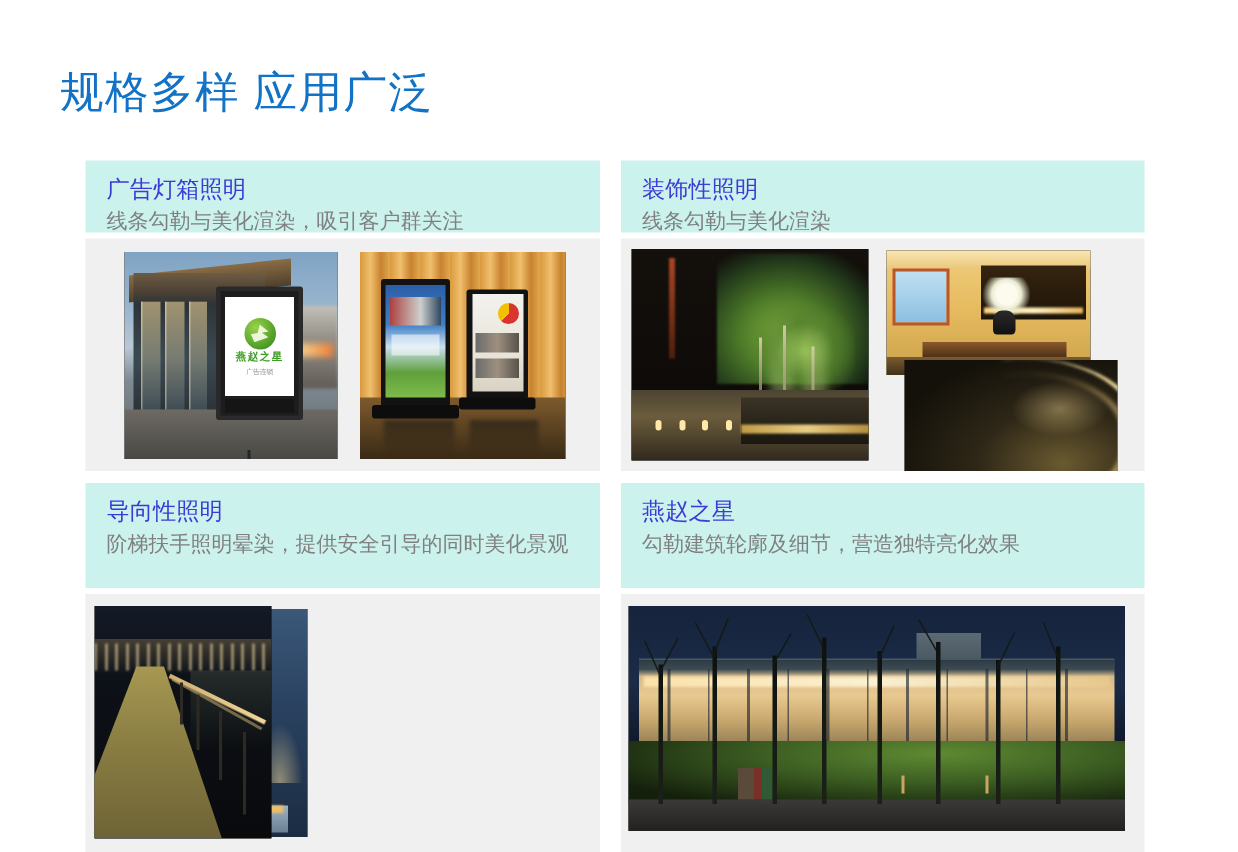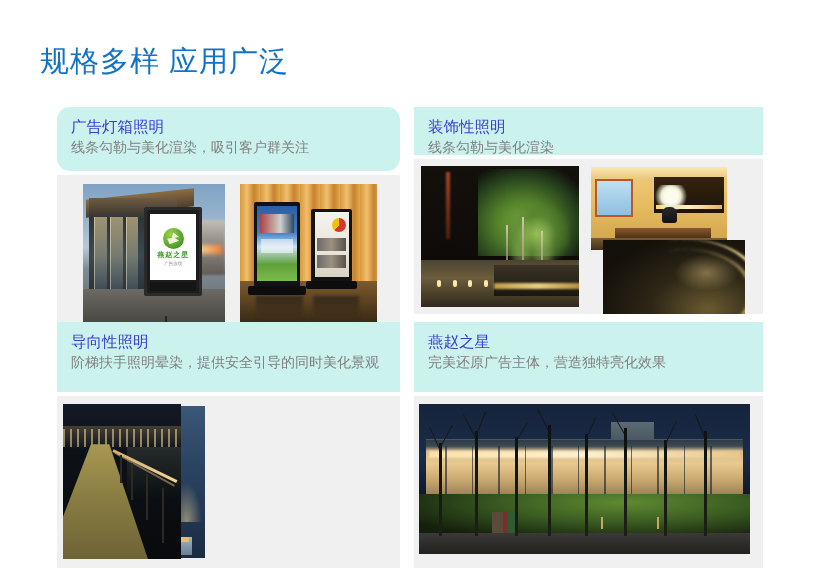--- a/index.html
+++ b/index.html
@@ -49,21 +49,21 @@
     padding-right: 10px;
   }
   .card-body {
     background: #F0F0F0;
     position: relative;
     overflow: hidden;
   }
 
   
   #card-ad        { left: 57px;  top: 107px; width: 343px; }
-  #card-ad .card-head { height: 64px; border-radius: 13px; }
+  #card-ad .card-head { height: 48px; }
   #card-ad .card-body { height: 155px; margin-top: 4px; }
 
   #card-deco      { left: 414px; top: 107px; width: 349px; }
   #card-deco .card-head { height: 48px; }
   #card-deco .card-body { height: 155px; margin-top: 4px; }
 
   #card-guide     { left: 57px;  top: 322px; width: 343px; }
   #card-guide .card-head { height: 70px; }
   #card-guide .card-body { height: 172px; margin-top: 4px; }
 
@@ -598,21 +598,21 @@
         <div class="arc2"></div>
         <div class="arc"></div>
       </div>
 
     </div>
   </div>
 
   <div class="card" id="card-arch">
     <div class="card-head">
       <div class="card-title">燕赵之星</div>
-      <div class="card-sub">完美还原广告主体，营造独特亮化效果</div>
+      <div class="card-sub">勾勒建筑轮廓及细节，营造独特亮化效果</div>
     </div>
     <div class="card-body">
 
       <div class="photo" id="photo-building">
         <div class="bg"></div>
         <div class="tower"></div>
         <div class="roof"></div>
         <div class="bld"></div>
         <div class="warmband"></div>
         <div class="mull" style="left:8%"></div>

